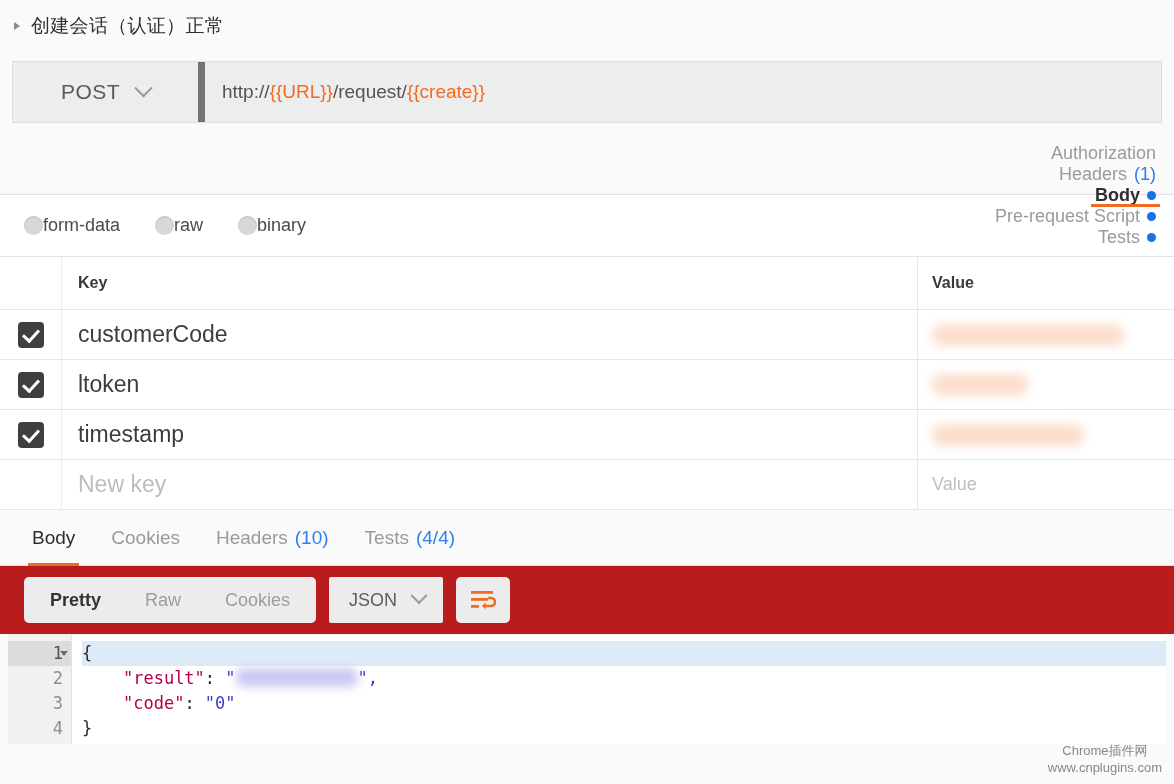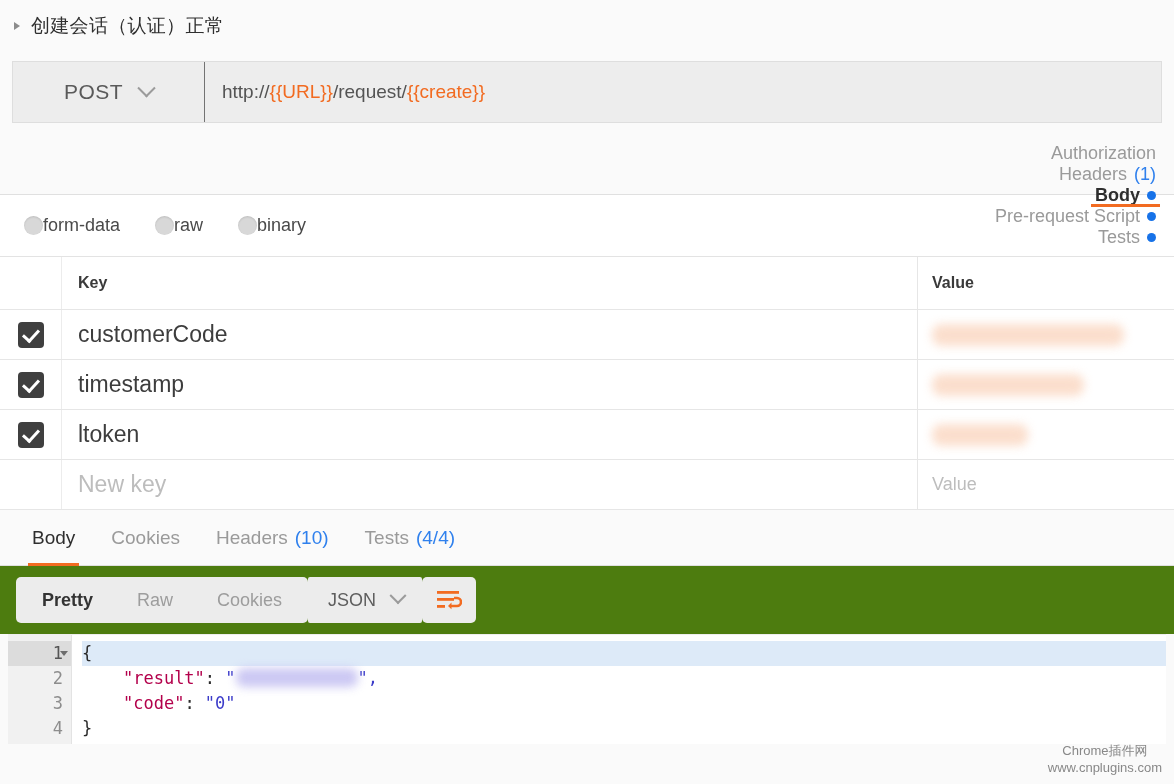--- a/index.html
+++ b/index.html
@@ -46,21 +46,21 @@
     border: 1px solid #dedede;
     background: #ededed;
   }
   .method-box {
     width: 192px;
     display: flex;
     align-items: center;
     justify-content: center;
     gap: 17px;
     background: #ededed;
-    border-right: 1px solid #737373;
+    border-right: 7px solid #737373;
     cursor: pointer;
   }
   .method-label {
     font-size: 21px;
     color: #5a5a5a;
     letter-spacing: .5px;
   }
   .chev {
     width: 13px; height: 13px;
     border-right: 2px solid #9b9b9b;
@@ -240,23 +240,23 @@
     border-bottom: 1px solid #e0e0e0;
   }
   .resp-tabs .tab { font-size: 19px; }
   .resp-tabs .tab.active { font-weight: normal; color: #2e2e2e; }
 
   
   .resp-toolbar {
     height: 68px;
     display: flex;
     align-items: center;
-    padding-left: 16px;
-    gap: 0;
-    background: #4d7c0f;
+    padding-left: 24px;
+    gap: 13px;
+    background: #b91c1c;
   }
   .seg {
     display: flex;
     align-items: center;
     background: #ececec;
     border-radius: 5px;
     height: 46px;
     padding: 0 4px;
   }
   .seg-btn {
@@ -430,33 +430,33 @@
       <div class="kv-key">customerCode</div>
       <div class="kv-val">
         <div class="redact" style="width:192px"></div>
       </div>
     </div>
 
     <div class="kv-row">
       <div class="kv-check">
         <div class="cbox"></div>
       </div>
+      <div class="kv-key">ltoken</div>
+      <div class="kv-val">
+        <div class="redact" style="width:96px"></div>
+      </div>
+    </div>
+
+    <div class="kv-row">
+      <div class="kv-check">
+        <div class="cbox"></div>
+      </div>
       <div class="kv-key">timestamp</div>
       <div class="kv-val">
         <div class="redact" style="width:152px"></div>
-      </div>
-    </div>
-
-    <div class="kv-row">
-      <div class="kv-check">
-        <div class="cbox"></div>
-      </div>
-      <div class="kv-key">ltoken</div>
-      <div class="kv-val">
-        <div class="redact" style="width:96px"></div>
       </div>
     </div>
 
     <div class="kv-row">
       <div class="kv-check"></div>
       <div class="kv-key ph">New key</div>
       <div class="kv-val ph">Value</div>
     </div>
   </div>
 

